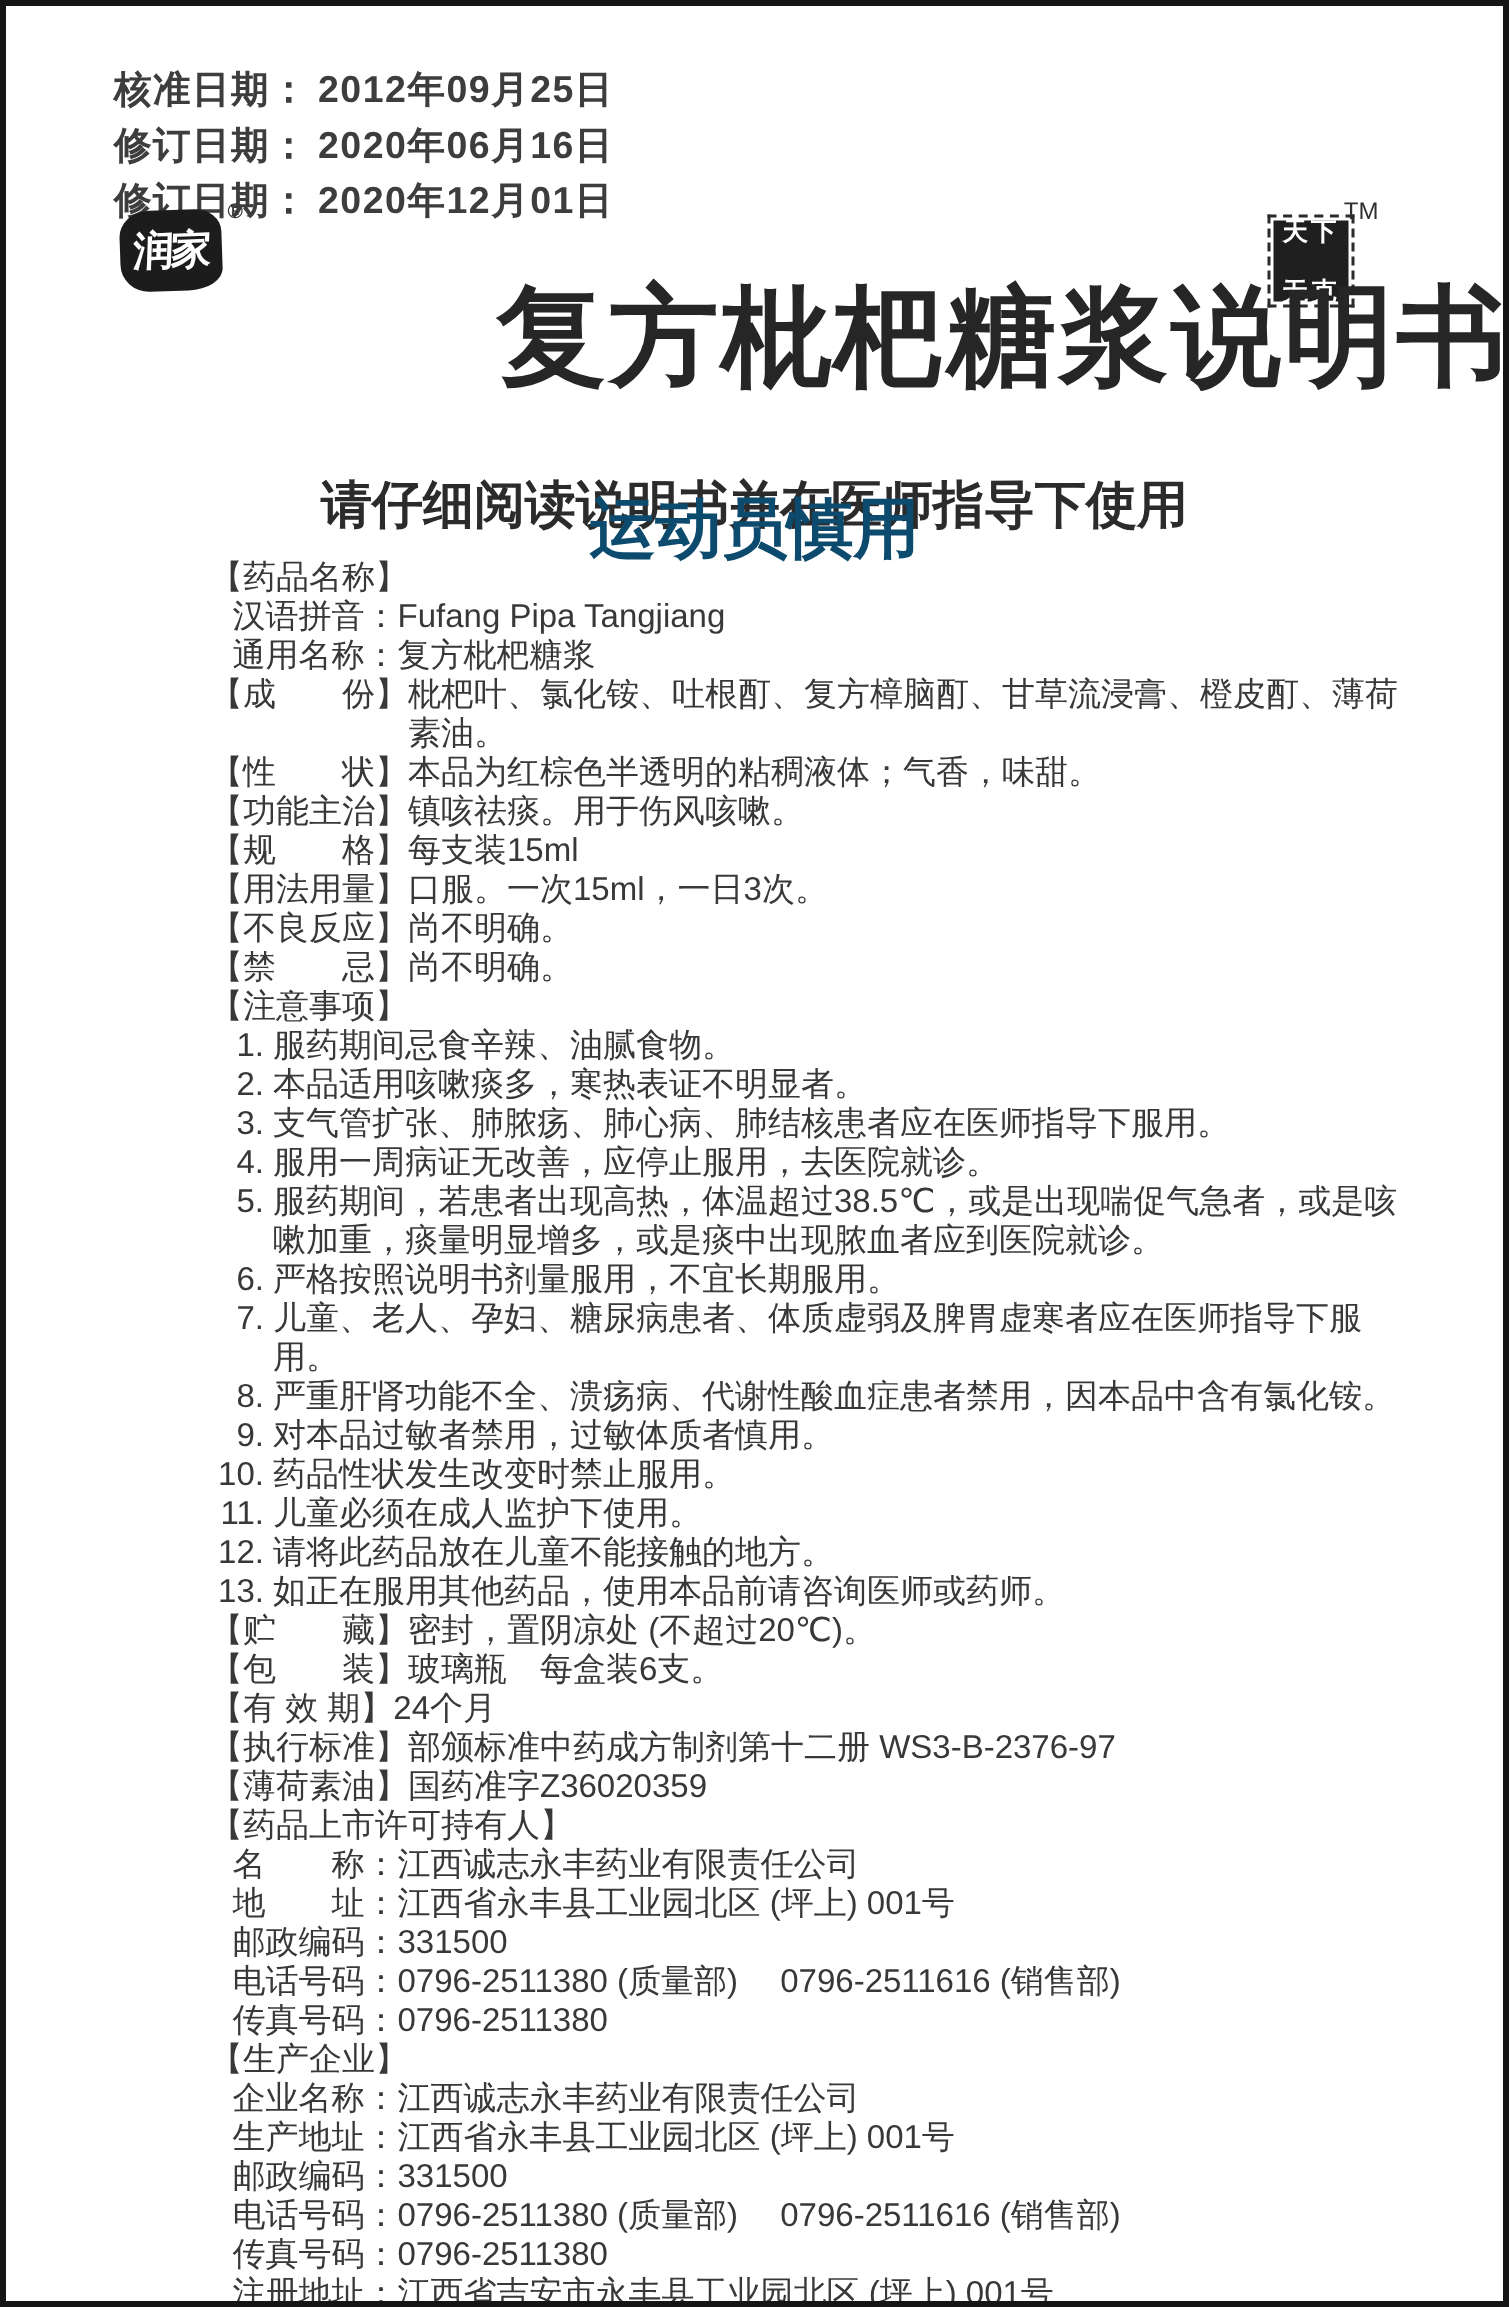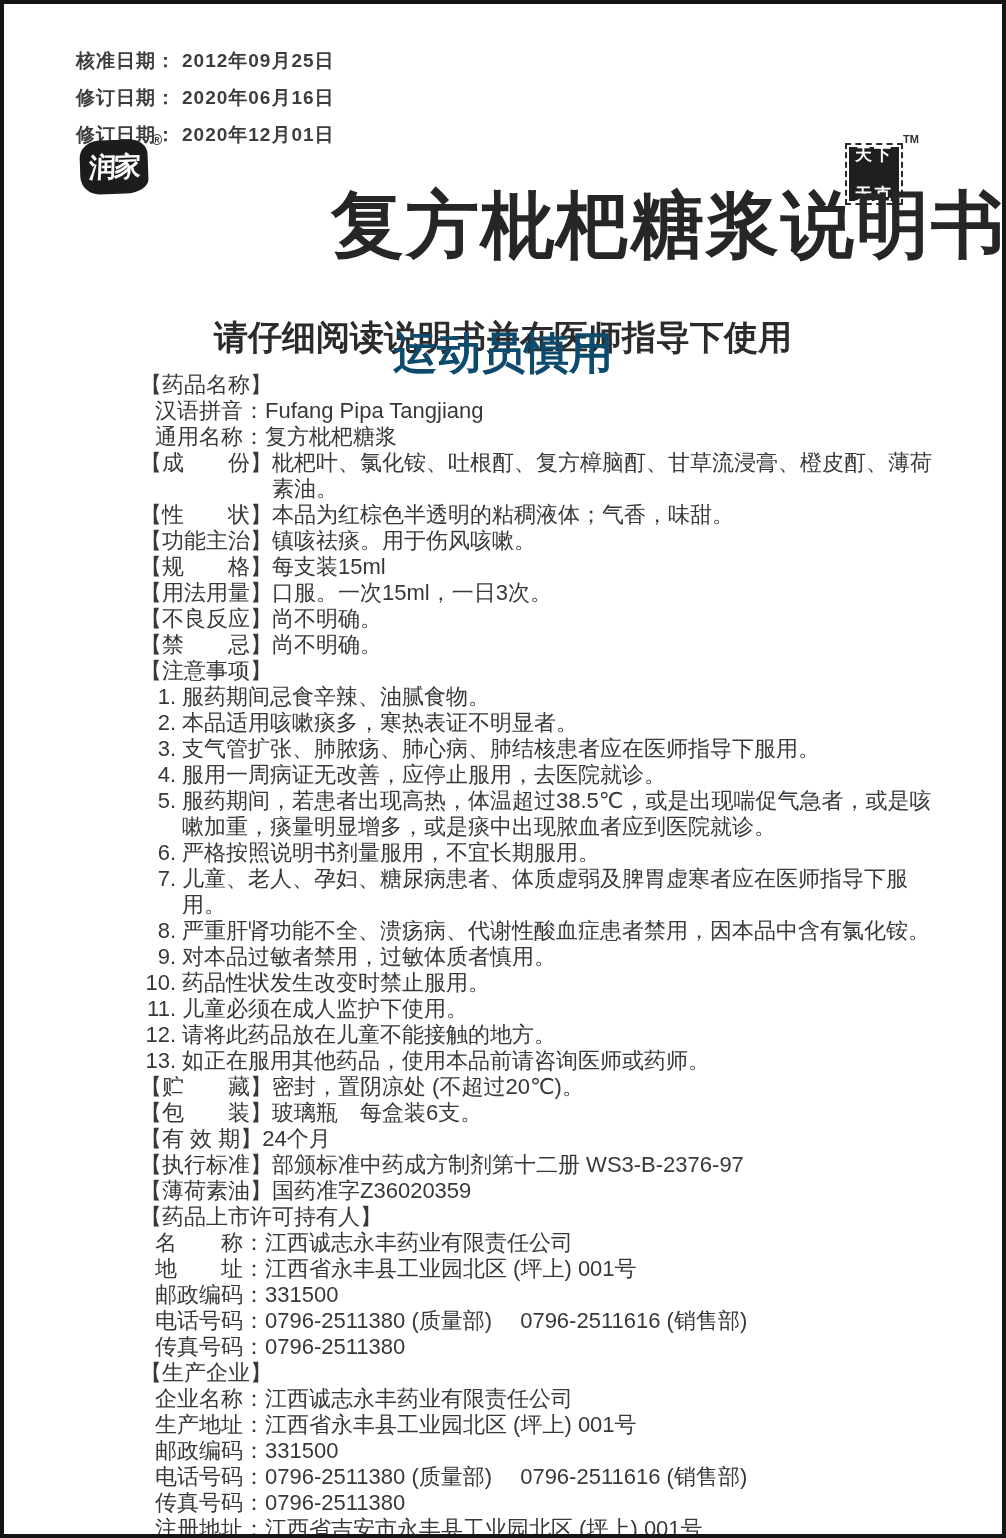--- a/index.html
+++ b/index.html
@@ -5,21 +5,21 @@
   html,body{margin:0;padding:0;}
   body{
     width:1006px;height:1538px;background:#ffffff;position:relative;
     font-family:"Liberation Sans","DejaVu Sans",sans-serif;
     color:#383838;overflow:hidden;
   }
   .frame{position:absolute;inset:0;border:4px solid #151515;pointer-events:none;z-index:9;}
 
   
   .dates{position:absolute;left:76px;top:42px;}
-  .date-row{font-size:19px;line-height:37px;font-weight:600;color:#3d3d3d;letter-spacing:1px;white-space:nowrap;}
+  .date-row{font-size:25px;line-height:37px;font-weight:600;color:#3d3d3d;letter-spacing:1px;white-space:nowrap;}
   .date-row .dv{margin-left:6px;}
 
   
   .brand-left{position:absolute;left:80px;top:140px;width:70px;height:56px;}
   .blob{
     width:68px;height:54px;background:#1c1c1c;
     border-radius:30% 26% 34% 28% / 32% 28% 26% 34%;
     transform:rotate(-2deg);
     display:flex;align-items:center;justify-content:center;
   }
@@ -27,21 +27,21 @@
   .regmark{position:absolute;right:-12px;top:-8px;font-size:14px;color:#3a3a3a;font-weight:600;}
 
   
   .brand-right{position:absolute;left:845px;top:143px;width:60px;height:62px;}
   .seal-outer{width:50px;height:54px;border:2px dashed #2b2b2b;padding:2px;}
   .seal-inner{
     width:100%;height:100%;background:#1f1f1f;color:#fff;
     display:flex;flex-direction:column;align-items:center;justify-content:center;
     font-weight:800;font-size:17px;line-height:19px;letter-spacing:2px;gap:21px;
   }
-  .tmmark{position:absolute;right:-14px;top:-10px;font-size:11px;font-weight:700;color:#2e2e2e;margin-left:11px;}
+  .tmmark{position:absolute;right:-14px;top:-10px;font-size:16px;font-weight:400;color:#2e2e2e;margin-left:11px;}
 
   
   .title-main{position:absolute;left:0;top:188px;width:100%;text-align:right;
     font-size:73px;font-weight:800;color:#262626;letter-spacing:2px;line-height:1;}
   .title-sub{position:absolute;left:0;top:281px;width:100%;text-align:center;
     font-size:34px;font-weight:800;color:#2b2b2b;line-height:1.2;margin-top:36px;}
   .title-warning{position:absolute;left:0;top:327px;width:100%;text-align:center;
     font-size:44px;font-weight:800;color:#0c4a6e;line-height:1.2;}
 
   

